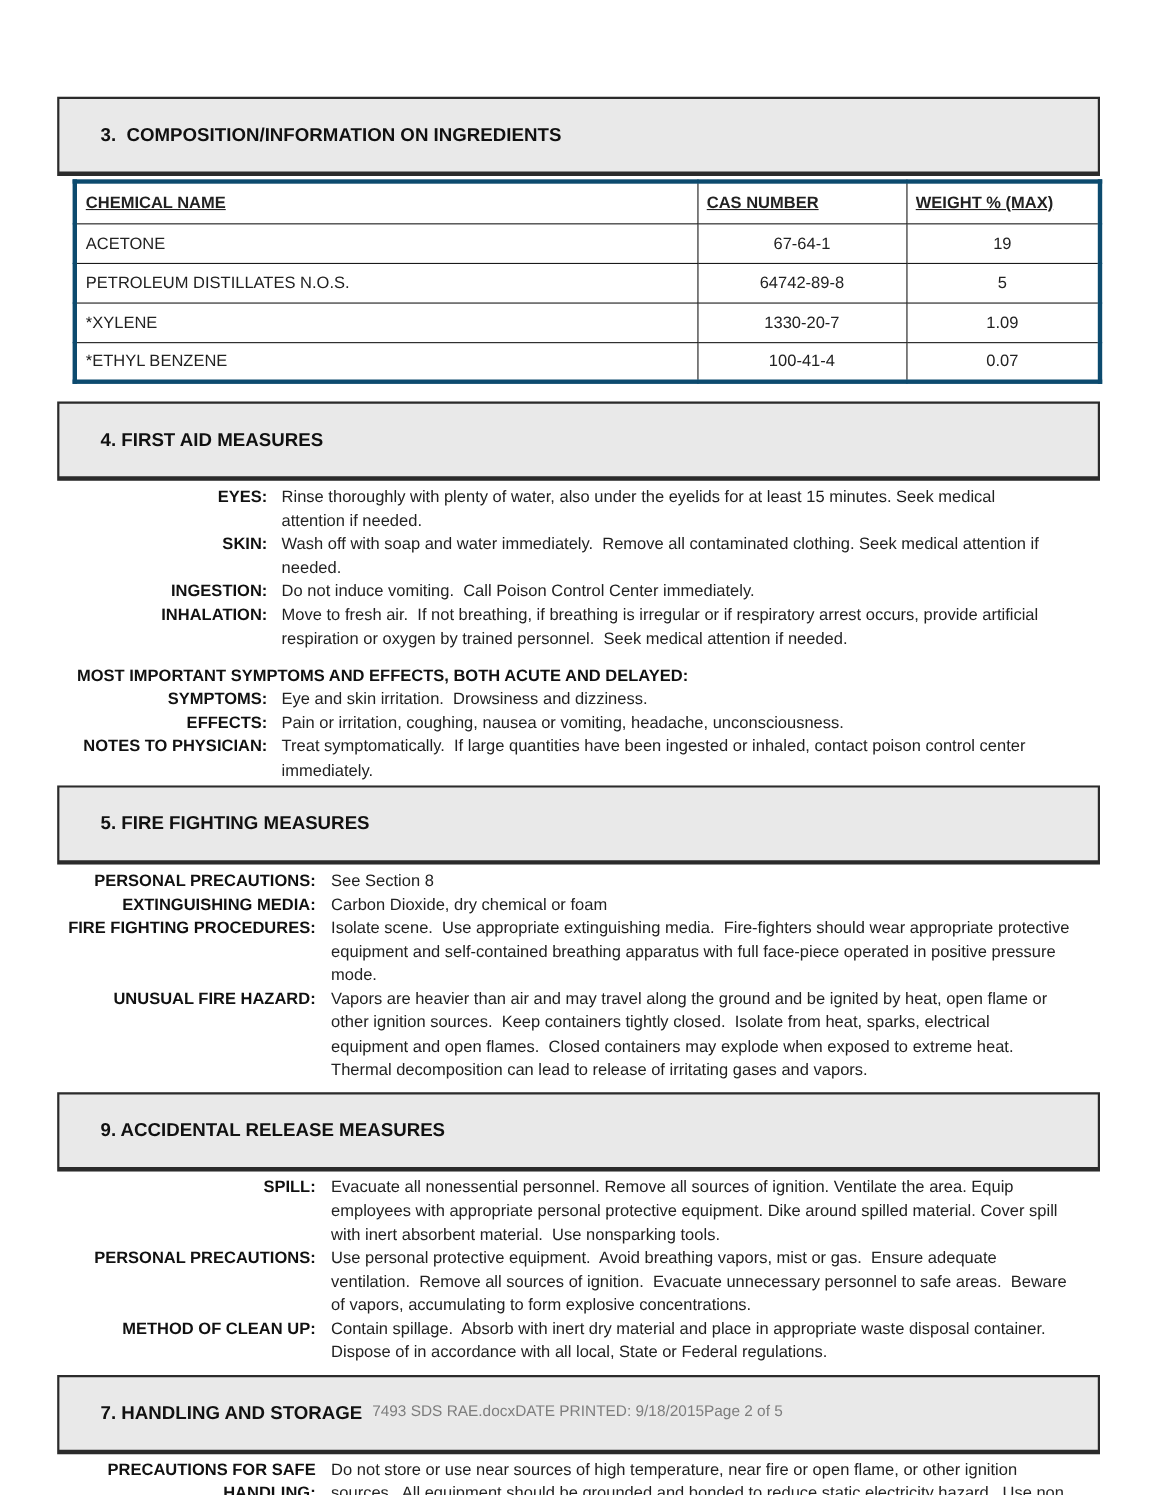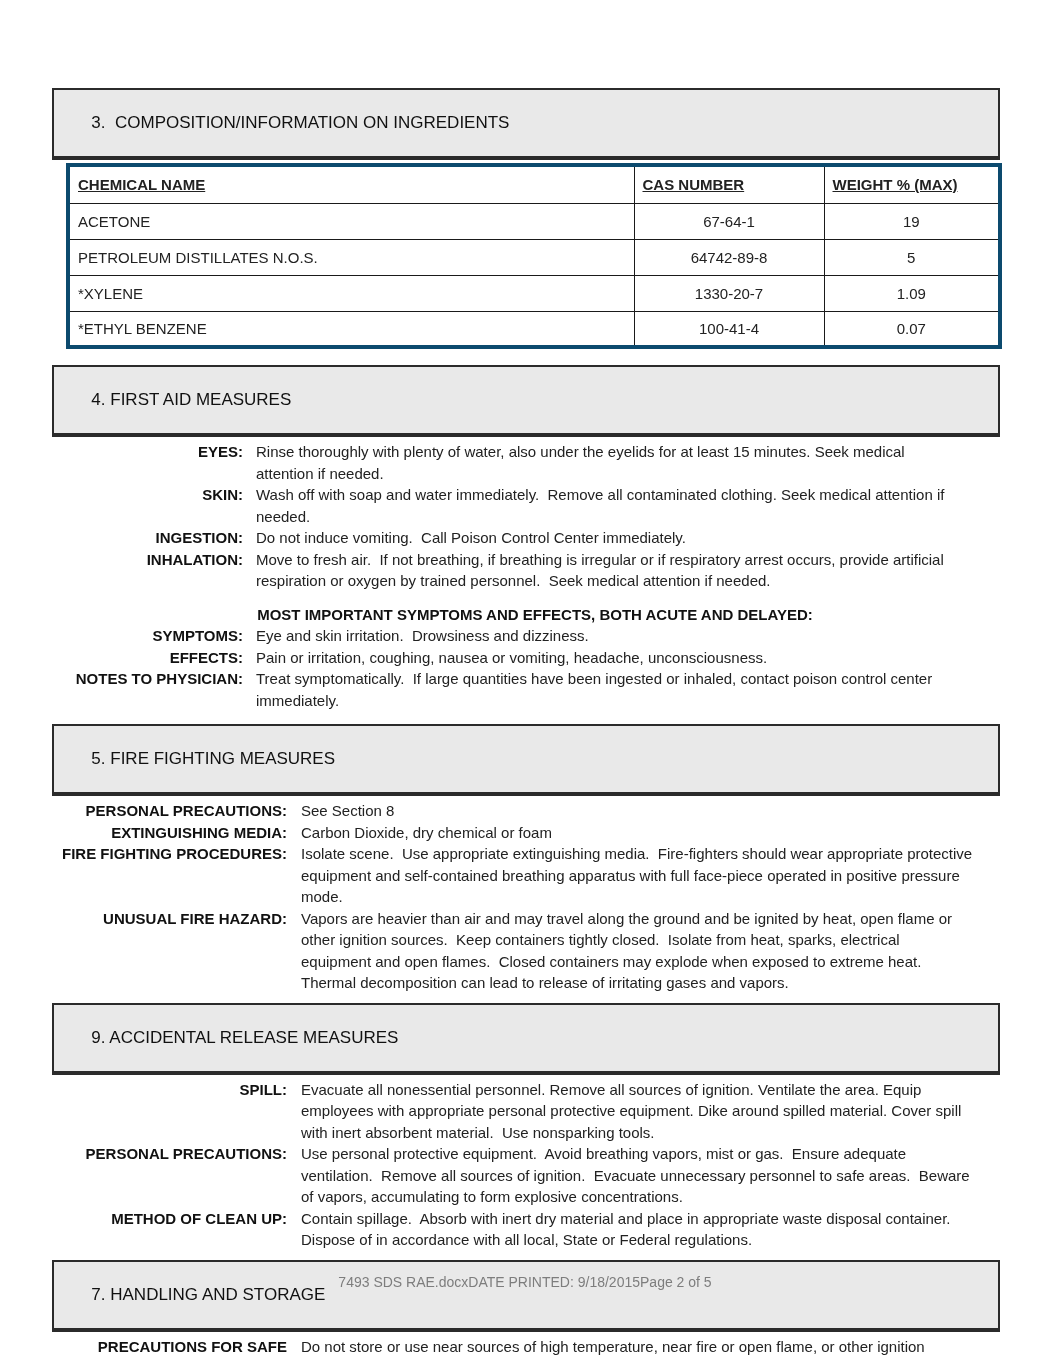--- a/index.html
+++ b/index.html
@@ -8,26 +8,26 @@
     font-family:"Liberation Sans", sans-serif;color:#222;
     -webkit-font-smoothing:antialiased;
   }
   .page{position:absolute;left:52px;top:88px;width:948px;}
   
   .sec-bar{
     background:#e9e9e9;
     border:2px solid #2b2b2b;
     border-bottom-width:4px;
     padding:1px 16px 2px 9px;
-    font-size:17px;font-weight:normal;line-height:21px;
+    font-size:17px;font-weight:bold;line-height:21px;
     white-space:pre-wrap;color:#111;
     box-sizing:border-box;
   }
   .m-s4{margin-top:16px}
-  .m-s5{margin-top:13px}
+  .m-s5{margin-top:3px}
   .m-s6{margin-top:9px}
   .m-s7{margin-top:9px}
   
   table.ingredients{
     border-collapse:collapse;margin-left:14px;margin-top:3px;
     width:932px;table-layout:fixed;font-size:15px;
   }
   table.ingredients th, table.ingredients td{
     border:1.5px solid #1a1a1a;padding:0 8px;box-sizing:border-box;
   }
@@ -41,21 +41,21 @@
   
   .sec-body{margin-top:4px;font-size:15px;line-height:21.5px;}
   .row{display:flex;align-items:flex-start;}
   .lbl{font-weight:bold;text-align:right;flex:0 0 auto;white-space:pre-wrap;color:#111;}
   .txt{flex:0 1 auto;white-space:pre-wrap;}
   .s4 .lbl{width:191px;}
   .s4 .txt{margin-left:13px;max-width:705px;}
   .s5 .lbl,.s6 .lbl,.s7 .lbl{width:235px;}
   .s5 .txt,.s6 .txt,.s7 .txt{margin-left:14px;max-width:672px;}
   .subblock{margin-top:12px;}
-  .subheading{font-weight:bold;margin-left:18px;white-space:pre-wrap;color:#111;text-align:center;}
+  .subheading{font-weight:bold;margin-left:18px;white-space:pre-wrap;color:#111;}
   
   .footer{
     position:absolute;left:58px;right:58px;top:1274px;
     display:flex;justify-content:center;
     font-size:14px;color:#7d7d7d;
   }
 </style>
 </head>
 <body>
 

